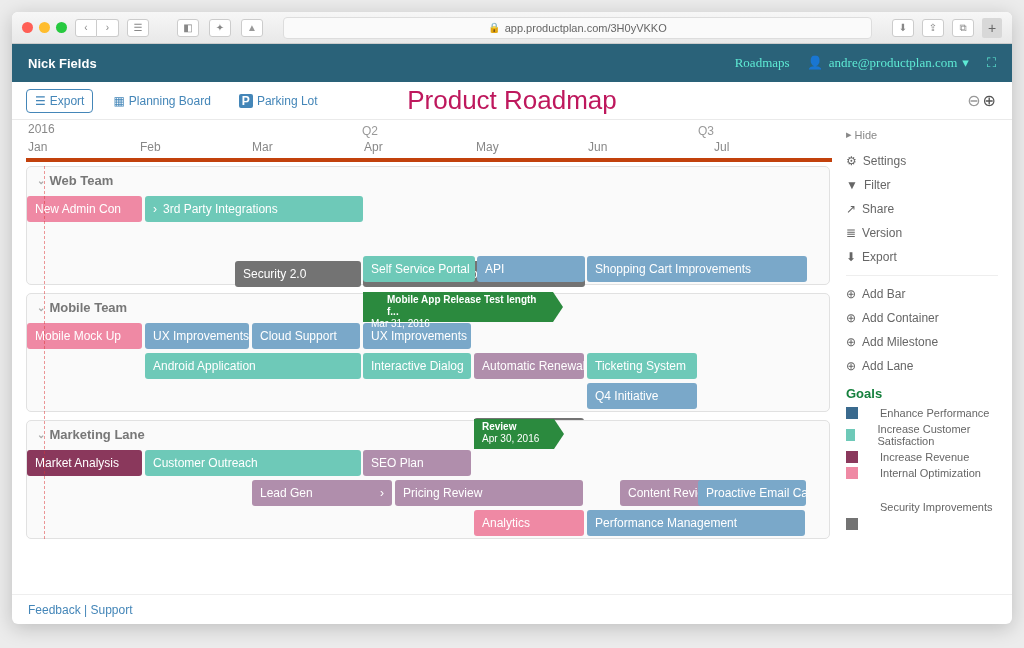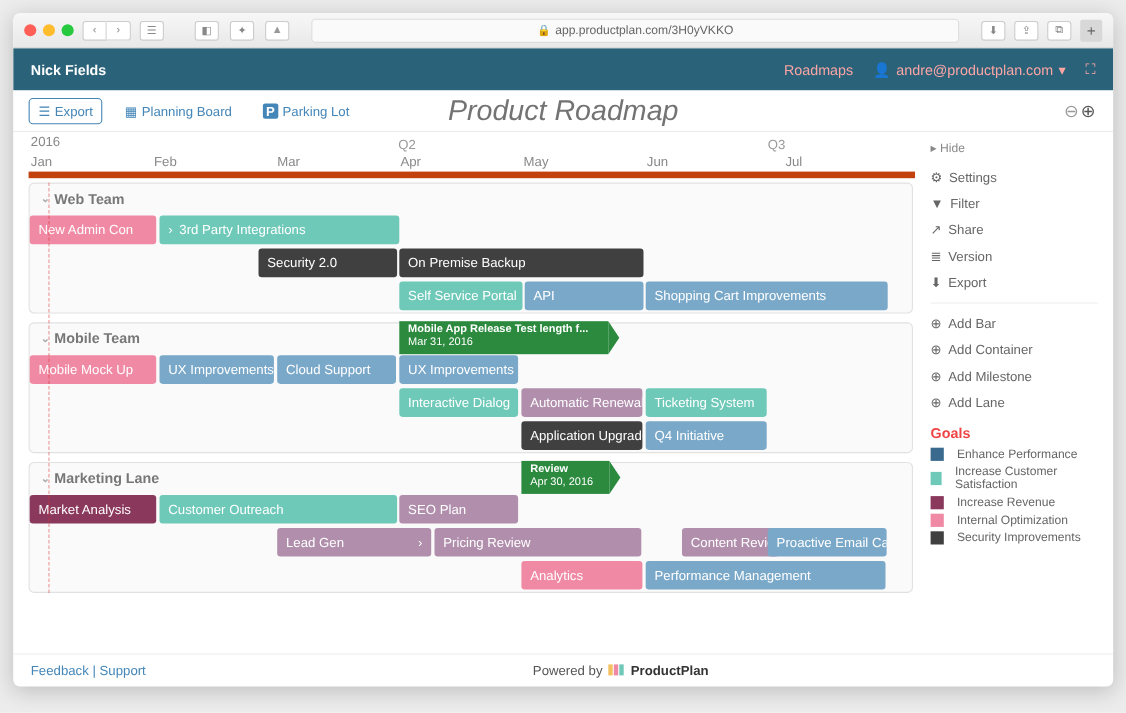--- a/index.html
+++ b/index.html
@@ -13,54 +13,54 @@
 .navgroup{display:flex; gap:0;}
 .navgroup .navbtn:first-child{border-radius:3px 0 0 3px;}
 .navgroup .navbtn:last-child{border-radius:0 3px 3px 0; border-left:0;}
 .toolbar-mid{display:flex; gap:10px; margin-left:20px;}
 .urlbar { flex:1; height:22px; background:#fafafa; border:1px solid #ddd; border-radius:4px; margin:0 12px; font-size:11px; color:#666; display:flex; align-items:center; justify-content:center; gap:4px; }
 .lock{font-size:10px;}
 .plus-tab{width:20px;height:20px;background:#d8d8d8;border-radius:2px;display:flex;align-items:center;justify-content:center;color:#666;font-size:14px;}
 
 .topnav { height:38px; background:#2a6279; color:#fff; display:flex; align-items:center; padding:0 16px; font-size:13px; }
 .topnav .spacer{flex:1;}
-.topnav a{color:#fca5a5; text-decoration:none; margin-left:18px; display:flex; align-items:center; gap:5px;}
+.topnav a{color:#5eead4; text-decoration:none; margin-left:18px; display:flex; align-items:center; gap:5px;font-family:Liberation Serif, serif;}
 
 .subnav { height:38px; display:flex; align-items:center; padding:0 14px; border-bottom:1px solid #eaeaea; gap:12px; position:relative;}
 .subnav .tab { font-size:12px; color:#4486b8; padding:4px 8px; border-radius:4px; display:flex; align-items:center; gap:4px;}
 .subnav .tab.active{border:1px solid #4486b8;}
-.page-title{position:absolute; left:0; right:0; text-align:center; font-size:26px; font-weight:300; color:#737373; pointer-events:none;font-style:italic;}
+.page-title{position:absolute; left:0; right:0; text-align:center; font-size:26px; font-weight:300; color:#be185d; pointer-events:none;}
 .zoom{position:absolute; right:16px; display:flex; gap:2px; color:#999;}
 
 .content{flex:1; display:flex; overflow:hidden;}
 .timeline{flex:1; padding:0 0 0 14px; overflow:hidden; position:relative;}
-.axis{height:42px; position:relative; border-bottom:6px solid #c2410c;}
+.axis{height:42px; position:relative; border-bottom:4px solid #c2410c;}
 .axis .year{position:absolute; top:2px; left:2px; font-size:12px; color:#888;}
 .axis .month{position:absolute; top:20px; font-size:12px; color:#888;}
 .axis .quarter{position:absolute; top:4px; font-size:12px; color:#999;}
 .vline{position:absolute; top:0; bottom:0; border-left:1px dashed #d33; opacity:0.5; left:18px; z-index:5;}
 
 .lane{border:1px solid #e1e1e1; border-radius:5px; margin:4px 2px 8px 0; background:#fafafa; position:relative;}
 .lane-header{font-size:13px; font-weight:600; color:#777; padding:6px 10px; display:flex; align-items:center; gap:4px;}
 .chev{font-size:10px; color:#aaa;}
 .rows{position:relative;}
 .row{height:30px; position:relative;}
 .bar{position:absolute; height:26px; top:2px; border-radius:3px; color:#fff; font-size:12px; display:flex; align-items:center; padding:0 8px; white-space:nowrap; overflow:hidden;}
 .milestone{position:absolute; height:30px; background:#2b8a3e; color:#fff; font-size:10px; padding:2px 8px; z-index:6; line-height:12px;}
 .milestone:after{content:''; position:absolute; right:-10px; top:0; border-top:15px solid transparent; border-bottom:15px solid transparent; border-left:10px solid #2b8a3e;}
 
 .side{width:180px; padding:8px 14px; font-size:12px; color:#666; border-left:0;}
 .side .hide{font-size:11px; color:#888; margin-bottom:8px; display:flex; align-items:center; gap:3px;}
 .side .item{padding:5px 0; display:flex; align-items:center; gap:6px; color:#666; cursor:pointer;}
 .side hr{border:0; border-top:1px solid #eee; margin:6px 0;}
-.side h4{font-size:13px; color:#ef4444; margin:8px 0 4px;}
-.legend-item{display:flex; align-items:center; gap:12px; padding:2px 0; font-size:11px;}
+.side h4{font-size:13px; color:#15803d; margin:8px 0 4px;}
+.legend-item{display:flex; align-items:center; gap:22px; padding:2px 0; font-size:11px;}
 .swatch{width:12px; height:12px;}
 
-.c-pink{background:#ef89a4;} .c-teal{background:#6ec9b8;} .c-yellow{background:#404040;} .c-blue{background:#7aa8c9;} .c-purple{background:#b08eac;} .c-maroon{background:#8a385c;} .c-dblue{background:#3a6a8e;}
+.c-pink{background:#ef89a4;} .c-teal{background:#6ec9b8;} .c-yellow{background:#737373;margin-top:35px;} .c-blue{background:#7aa8c9;} .c-purple{background:#b08eac;} .c-maroon{background:#8a385c;} .c-dblue{background:#3a6a8e;}
 
 .footer{height:30px; border-top:1px solid #eee; display:flex; align-items:center; padding:0 16px; font-size:12px; color:#4486b8;}
 .footer .center{flex:1; text-align:center; color:#555;}
 .footer .logo{font-weight:bold; color:#333;}
 .footer .logo .bars{display:inline-flex; margin:0 2px;}
 .footer .logo .b{width:4px; height:10px; margin-right:1px;}
 </style>
 </head>
 <body>
 
@@ -161,35 +161,36 @@
           <div class="row">
             <div class="bar c-teal" style="left:336px;width:112px;">Self Service Portal</div>
             <div class="bar c-blue" style="left:450px;width:108px;">API</div>
             <div class="bar c-blue" style="left:560px;width:220px;">Shopping Cart Improvements</div>
           </div>
         </div>
       </div>
 
       <div class="lane">
         <div class="milestone" style="left:336px; top:-2px; width:190px;">
-          <div style="font-weight:bold;">Mobile App Release Test length f...</div>
+          <div style="font-weight:bold;margin-left:16px;">Mobile App Release Test length f...</div>
           <div>Mar 31, 2016</div>
         </div>
         <div class="lane-header">
               <span class="chev">⌄</span>
               <span>Mobile Team</span>
             </div>
         <div class="rows">
           <div class="row">
             <div class="bar c-pink" style="left:0;width:115px;">Mobile Mock Up</div>
             <div class="bar c-blue" style="left:118px;width:104px;">UX Improvements</div>
             <div class="bar c-blue" style="left:225px;width:108px;">Cloud Support</div>
             <div class="bar c-blue" style="left:336px;width:108px;">UX Improvements</div>
           </div>
           <div class="row">
+            <div class="bar c-teal" style="left:118px;width:216px;">Android Application</div>
             <div class="bar c-teal" style="left:336px;width:108px;">Interactive Dialog</div>
             <div class="bar c-purple" style="left:447px;width:110px;">Automatic Renewal</div>
             <div class="bar c-teal" style="left:560px;width:110px;">Ticketing System</div>
           </div>
           <div class="row">
             <div class="bar c-yellow" style="left:447px;width:110px;">Application Upgrade</div>
             <div class="bar c-blue" style="left:560px;width:110px;">Q4 Initiative</div>
           </div>
         </div>
       </div>
@@ -290,25 +291,14 @@
           <div class="swatch c-yellow"></div>
           <span>Security Improvements</span>
         </div>
     </div>
   </div>
 
   <div class="footer">
     <span>Feedback</span>
     <span>&nbsp;|&nbsp;</span>
     <span>Support</span>
-    <div class="center">
-      <span>Powered by</span>
-      <span class="logo">
-        <span class="bars">
-            <span class="b" style="background:#f4c161;"></span>
-            <span class="b" style="background:#ef89a4;"></span>
-            <span class="b" style="background:#6ec9b8;"></span>
-          </span>
-        <span>ProductPlan</span>
-      </span>
-    </div>
   </div>
 </div>
 
 </body></html>

